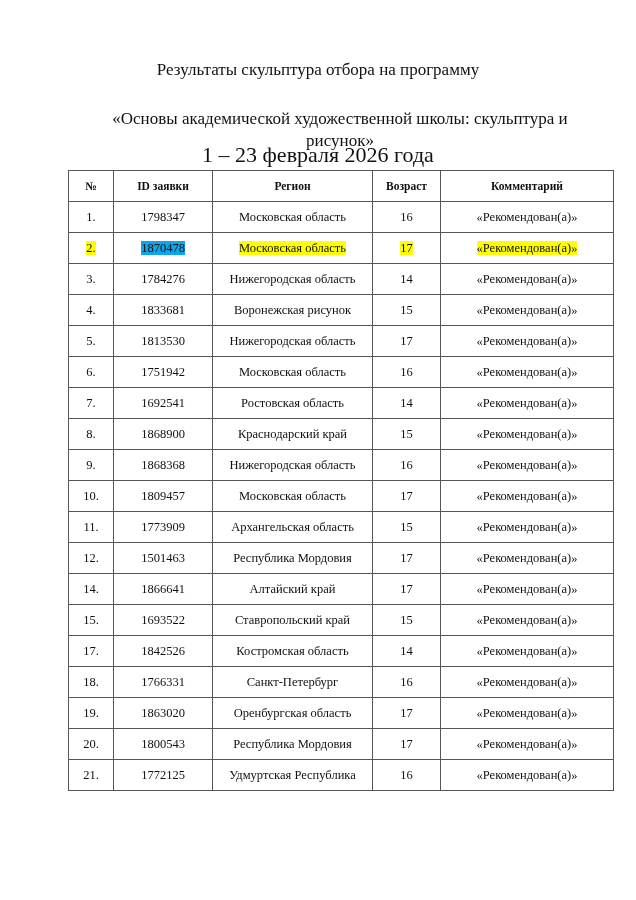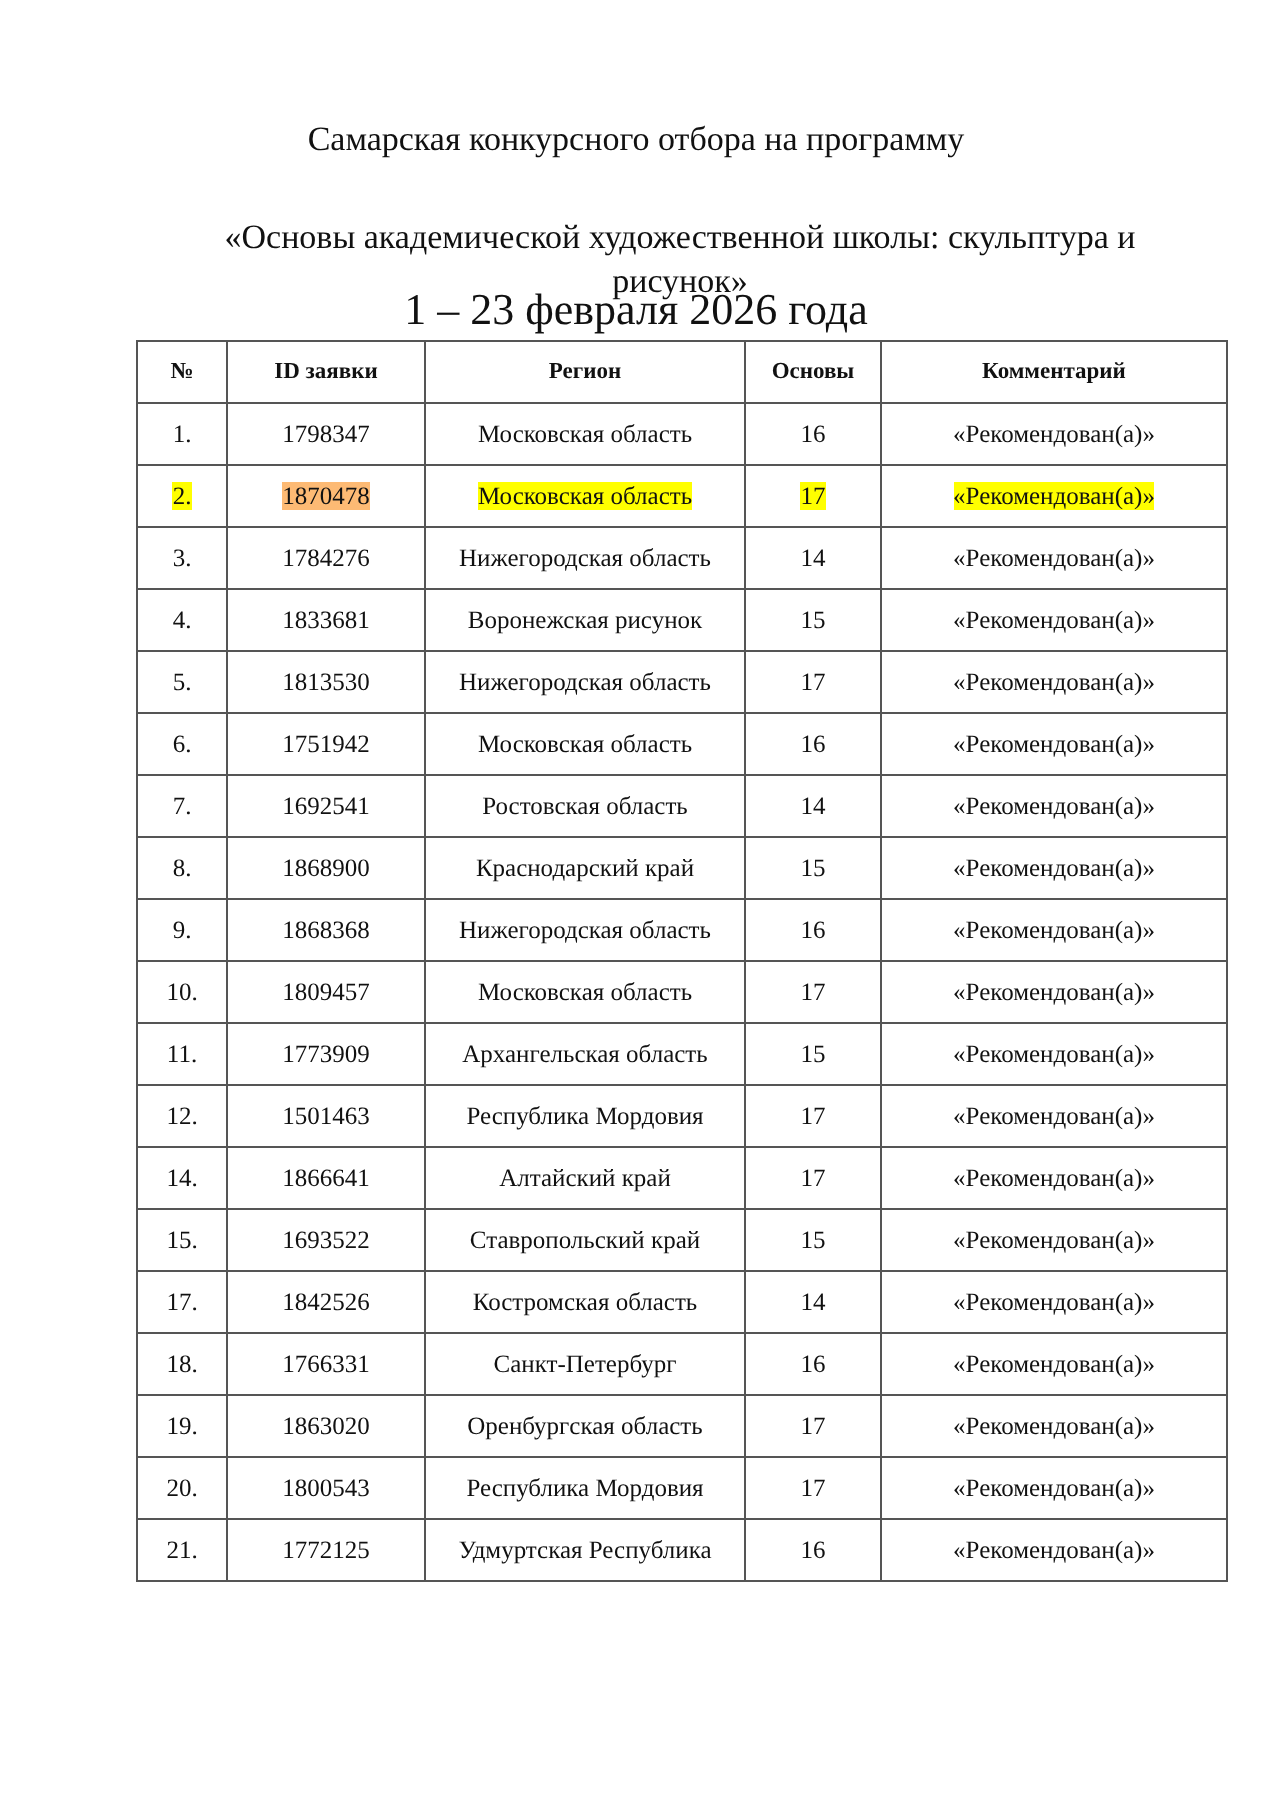--- a/index.html
+++ b/index.html
@@ -15,52 +15,52 @@
     border: 1px solid #555; text-align: center; height: 30px; padding: 0;
     font-size: 12.5px; vertical-align: middle; }
   table.results th { font-weight: bold; font-size: 11.5px; }
   .hl span { background: #ffff00; }
   col.c1 { width: 45px; } col.c2 { width: 99px; } col.c3 { width: 160px; }
   col.c4 { width: 68px; } col.c5 { width: 173px; }
 </style>
 </head>
 <body>
 
-<div class="title-block t1">Самарская конкурсного отбора на программу</div>
+<div class="title-block t1">Результаты скульптура отбора на программу</div>
 <div class="title-block t2">«Основы академической художественной школы: скульптура и рисунок»</div>
 <div class="title-block t3">1 – 23 февраля 2026 года</div>
 
 <table class="results">
   <colgroup>
       <col class="c1">
       <col class="c2">
       <col class="c3">
       <col class="c4">
       <col class="c5">
     </colgroup>
   <thead>
     <tr>
       <th>№</th>
       <th>ID заявки</th>
       <th>Регион</th>
-      <th>Основы</th>
+      <th>Возраст</th>
       <th>Комментарий</th>
     </tr>
   </thead>
   <tbody id="rows">
       <tr>
         <td><span>1.</span></td>
         <td><span>1798347</span></td>
         <td><span>Московская область</span></td>
         <td><span>16</span></td>
         <td><span>«Рекомендован(а)»</span></td>
       </tr>
       <tr class="hl">
         <td><span style="background: rgb(255, 255, 0);">2.</span></td>
-        <td><span style="background: #fdba74;">1870478</span></td>
+        <td><span style="background: #0ea5e9;">1870478</span></td>
         <td><span style="background: rgb(255, 255, 0);">Московская область</span></td>
         <td><span style="background: rgb(255, 255, 0);">17</span></td>
         <td><span style="background: rgb(255, 255, 0);">«Рекомендован(а)»</span></td>
       </tr>
       <tr>
         <td><span>3.</span></td>
         <td><span>1784276</span></td>
         <td><span>Нижегородская область</span></td>
         <td><span>14</span></td>
         <td><span>«Рекомендован(а)»</span></td>

